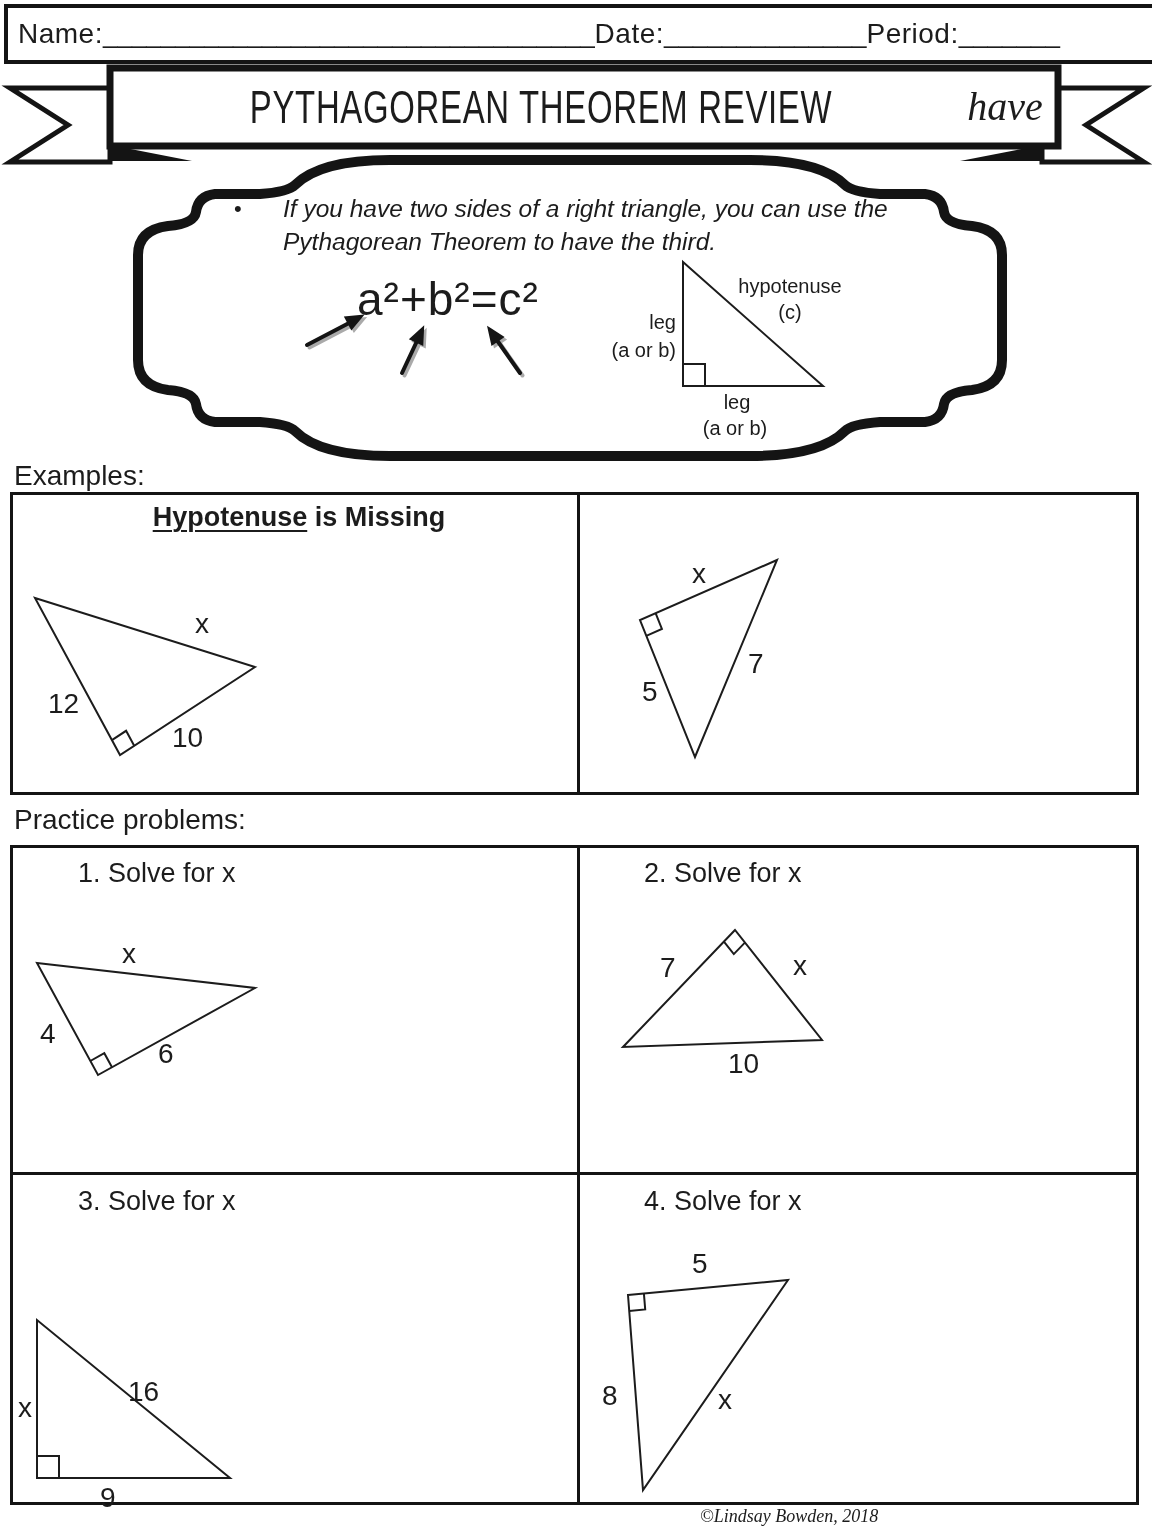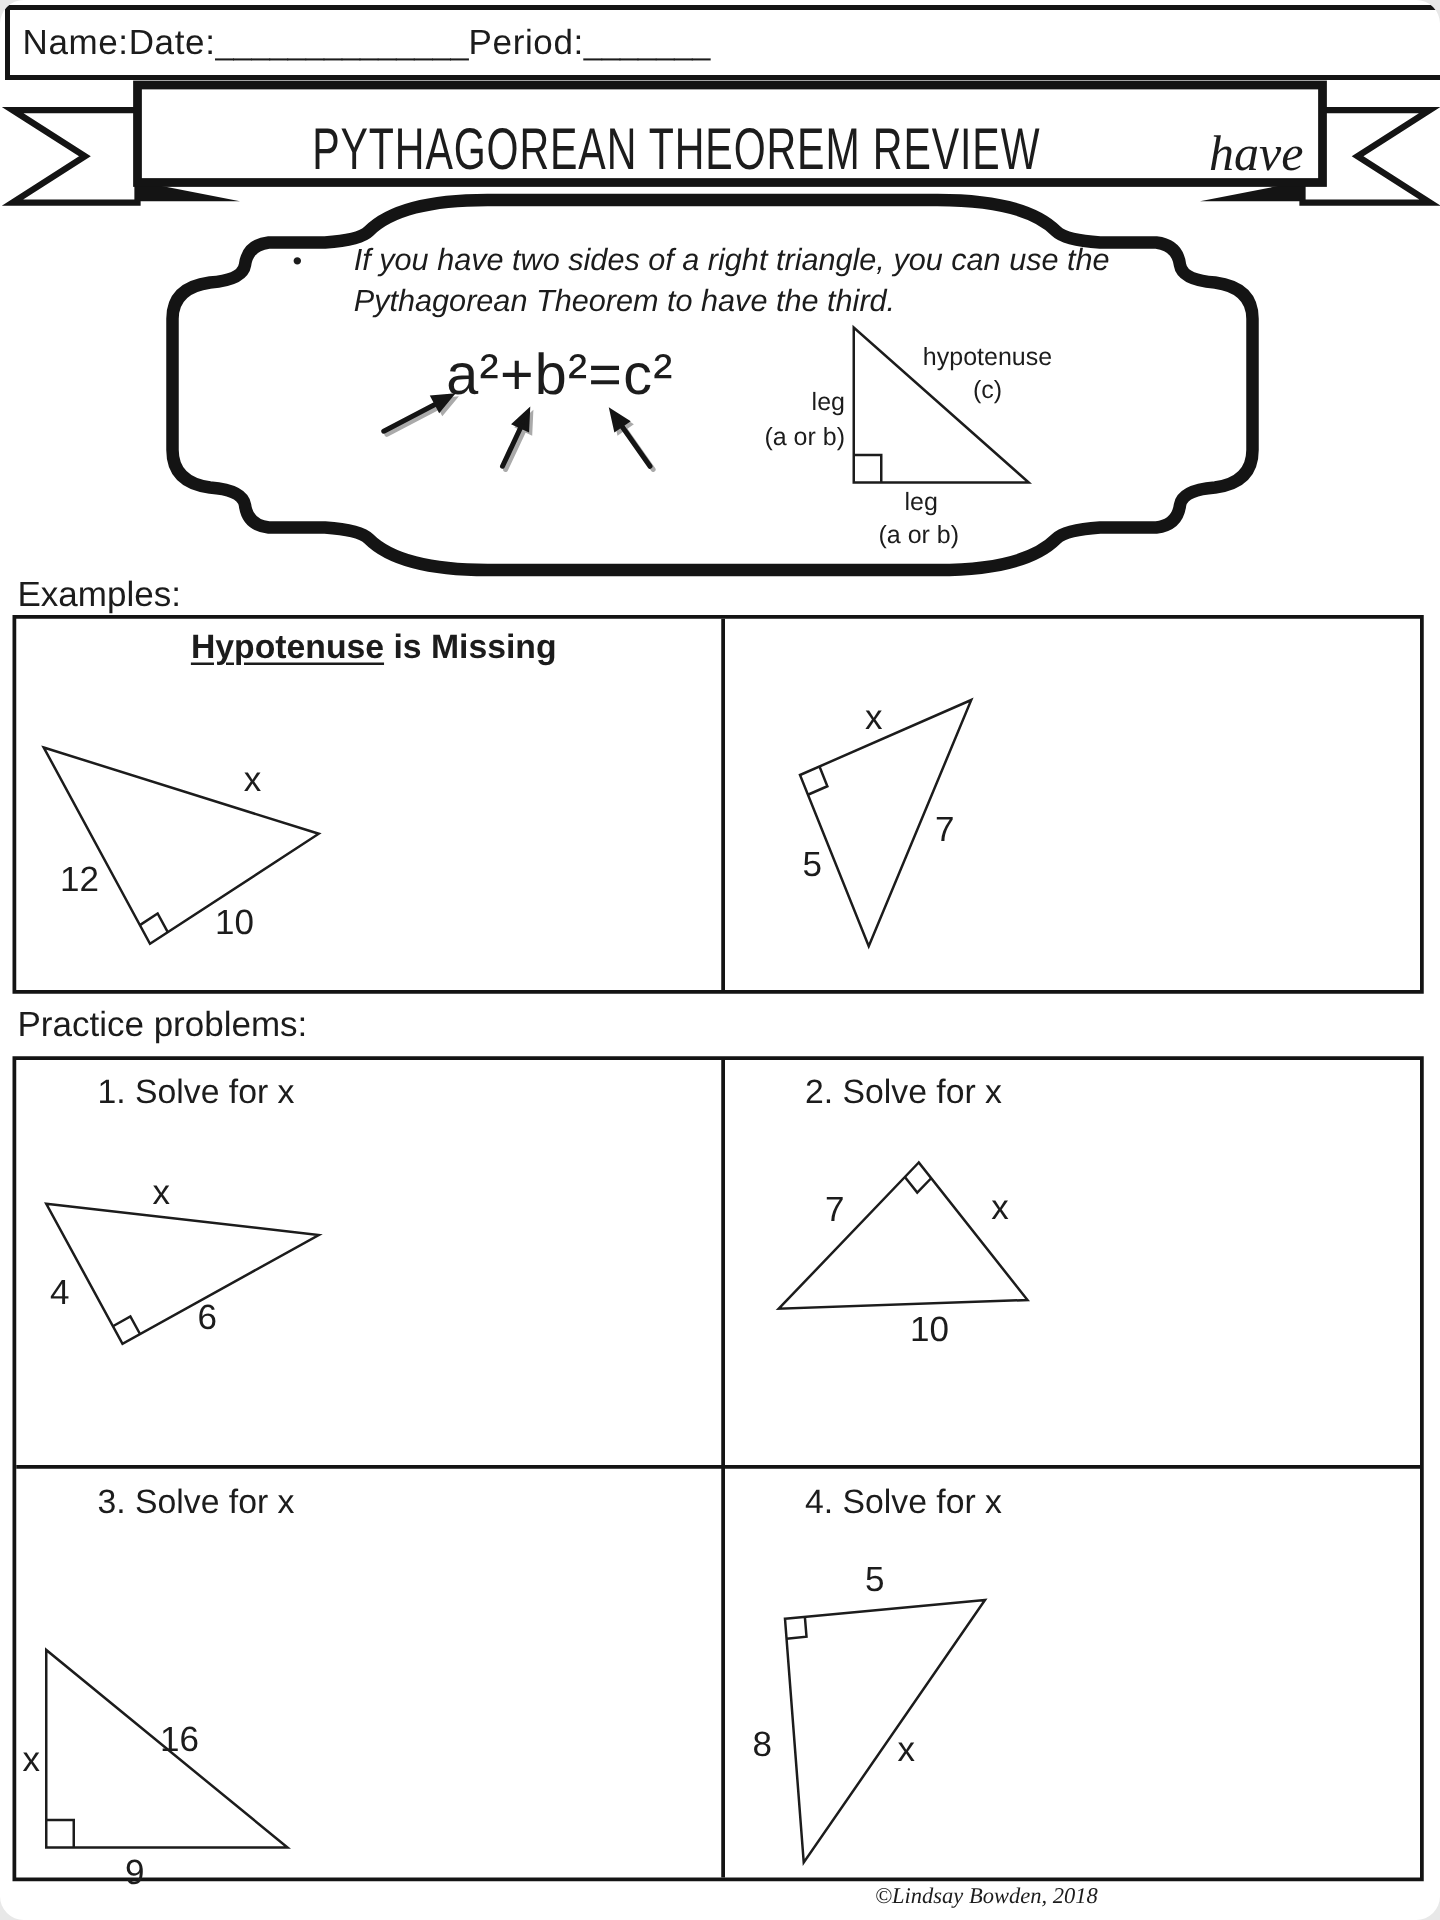--- a/index.html
+++ b/index.html
@@ -1,34 +1,33 @@
 <!DOCTYPE html>
 <html><head>
 <meta charset="utf-8">
 <style>
   html,body{margin:0;padding:0;background:#e8e8e8;}
   #page{
     position:relative;width:1152px;height:1536px;background:#ffffff;
     font-family:"Liberation Sans",sans-serif;color:#1c1c1c;overflow:hidden;
     margin:0 auto;
-    border-radius:19px;
   }
   .abs{position:absolute;}
   .nowrap{white-space:nowrap;}
   
   #name-bar{
     left:4px;top:4px;width:1136px;height:52px;border:4px solid #141414;
     display:flex;align-items:center;font-size:28px;padding-left:10px;
     letter-spacing:.5px;
   }
   .blank{letter-spacing:0px;font-size:26px;}
   
   #banner-title-wrap{
     left:110px;top:66px;width:948px;height:80px;
-    display:flex;align-items:flex-end;justify-content:center;gap:10px;
+    display:flex;align-items:center;justify-content:center;gap:10px;
   }
   #banner-title{
     font-size:47px;transform:scaleX(.70);transform-origin:center;
     letter-spacing:1px;white-space:nowrap;font-weight:400;
   }
   #banner-script{
     font-family:"Liberation Serif",serif;font-style:italic;font-size:40px;
     white-space:nowrap;
   }
   .body-text{font-size:24.5px;line-height:33px;font-style:italic;}
@@ -50,20 +49,21 @@
   .rt{text-align:right;}
   svg{display:block;}
 </style>
 </head>
 <body>
 
 <div id="page">
 
   <div id="name-bar" class="abs nowrap">
     <span>Name:</span>
+      <span class="blank">__________________________________</span>
       <span>Date:</span>
       <span class="blank">______________</span>
       <span>Period:</span>
       <span class="blank">_______</span>
   </div>
 
   <svg class="abs" style="left:0;top:60px" width="1152" height="112" viewBox="0 0 1152 112">
     <polygon points="110,28 10,28 68,65 10,102 110,102" fill="#ffffff" stroke="#141414" stroke-width="5"></polygon>
     <polygon points="1042,28 1144,28 1086,65 1144,102 1042,102" fill="#ffffff" stroke="#141414" stroke-width="5"></polygon>
     <polygon points="110,85 192,101 110,101" fill="#141414"></polygon>

